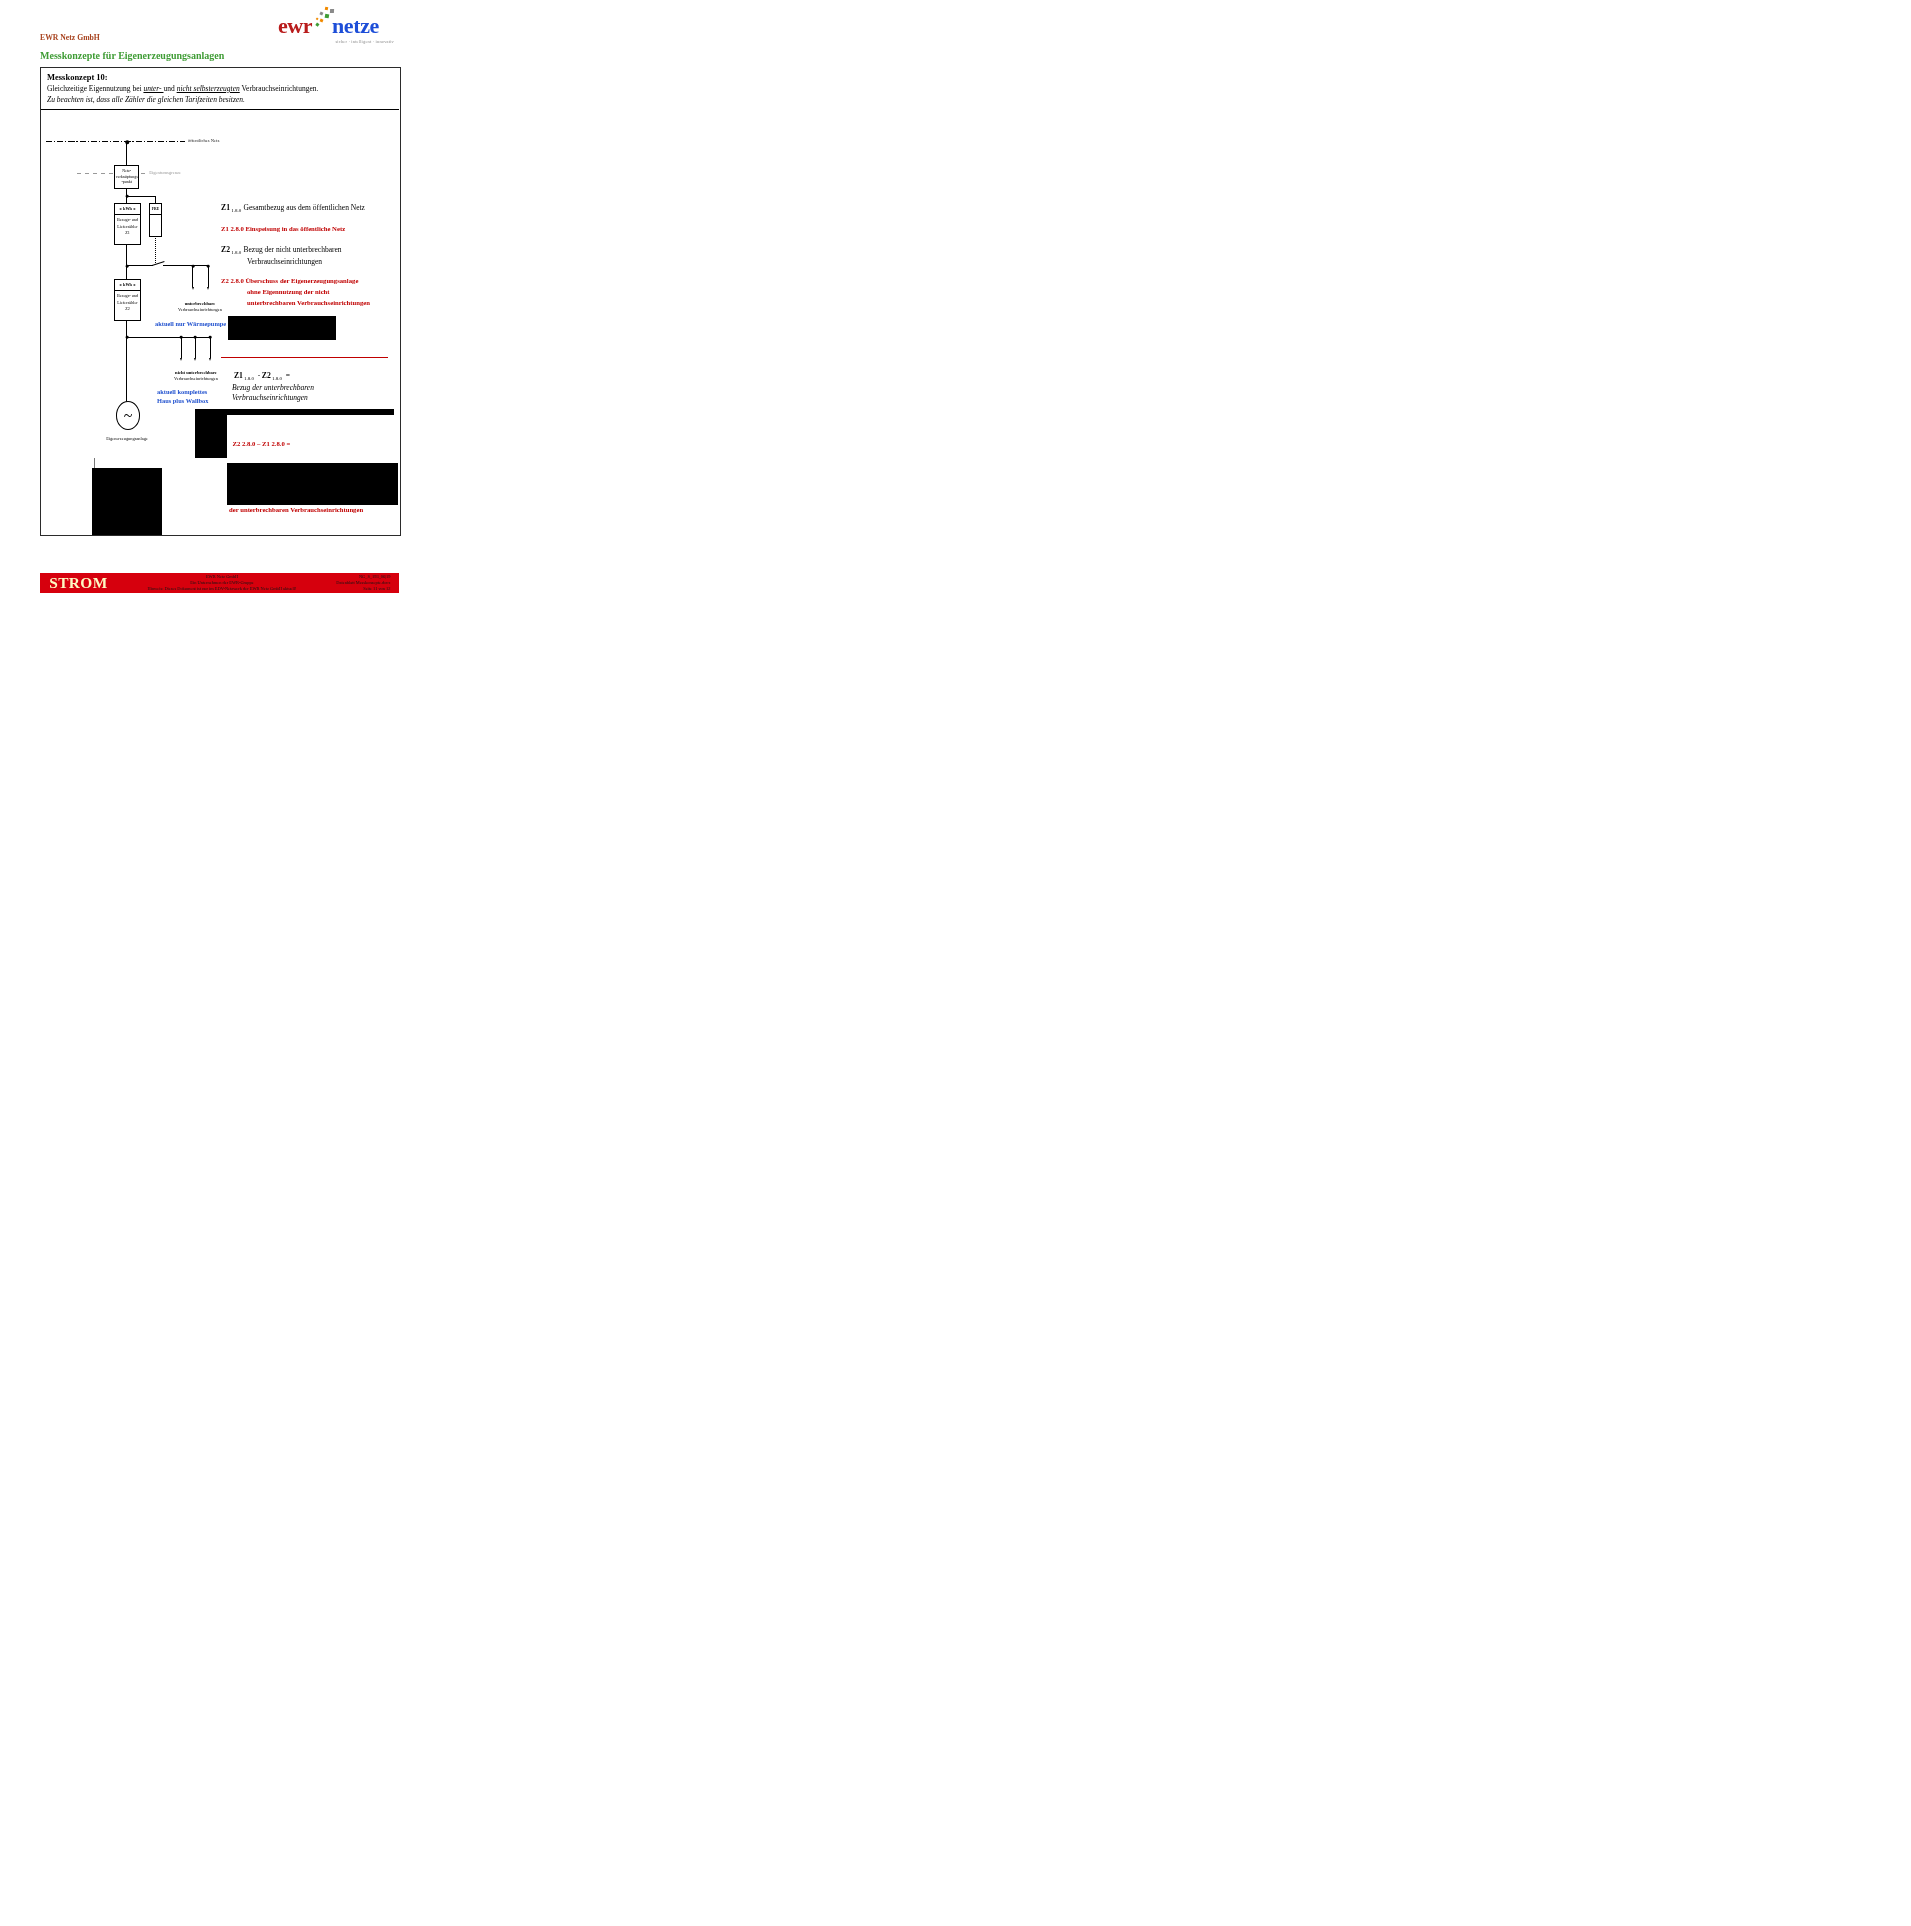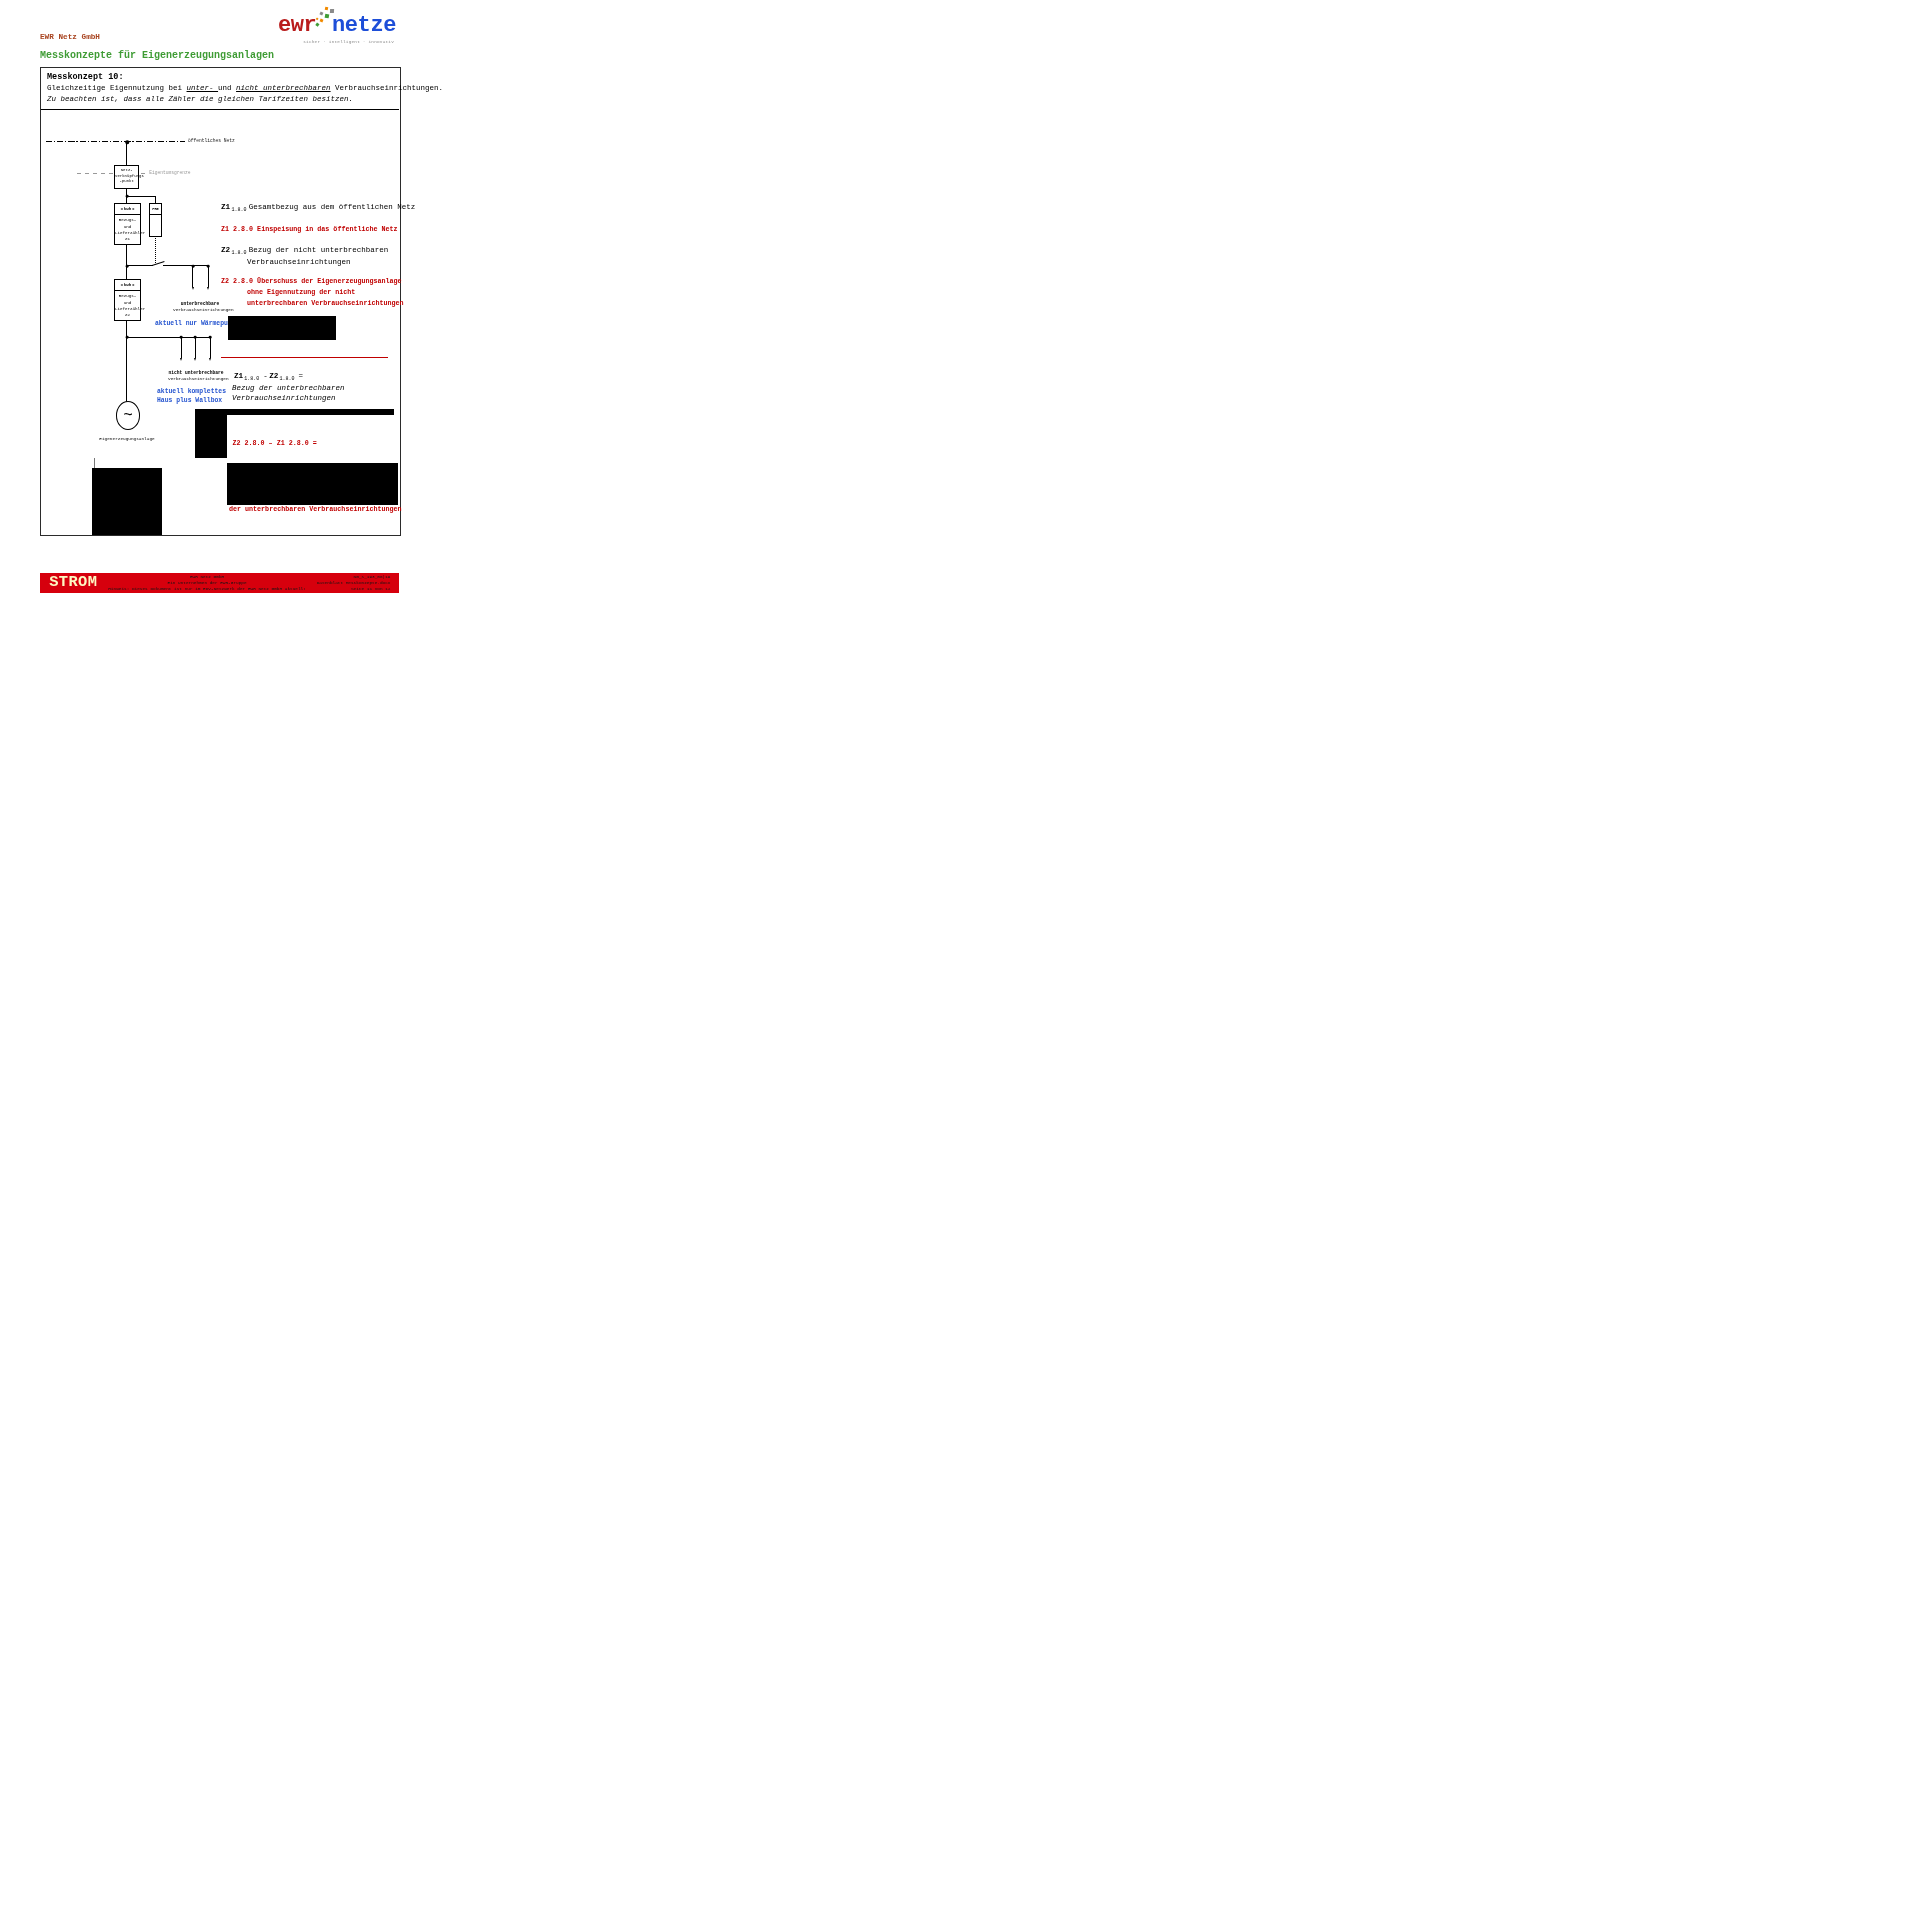--- a/index.html
+++ b/index.html
@@ -1,18 +1,18 @@
 <!DOCTYPE html>
 <html style="font-size:6.2px"><head>
 <meta charset="utf-8">
 <title>Messkonzept 10</title>
 <style>
   html,body{margin:0;padding:0;background:#ffffff;}
   .page{position:relative;width:425px;height:601px;background:#fff;overflow:hidden;
-        font-family:Liberation Mono, monospace;color:#000;padding-left:44px;}
+        font-family:Liberation Serif, serif;color:#000;padding-left:44px;}
   .abs{position:absolute;}
 
   
   .company{left:40px;top:33px;font-size:7.7px;font-weight:700;color:#a8431f;}
   .subtitle{left:40px;top:50px;font-size:10px;font-weight:700;color:#3f9c35;}
 
   
   .logo{left:278px;top:7px;width:116px;height:37px;}
   .logo-word{position:absolute;top:7.7px;font-size:22px;font-weight:700;line-height:1;letter-spacing:-0.4px;}
   .logo-ewr{left:0;color:#b91c1c;}
@@ -86,21 +86,21 @@
       <div class="sq" style="left:0.8px;top:12px;width:2.3px;height:2.3px;background:#f18a00;transform:rotate(40deg);"></div>
       <div class="sq" style="left:5px;top:6.5px;width:2.7px;height:2.7px;background:#8a8a8a;transform:rotate(25deg);"></div>
       <div class="sq" style="left:10px;top:1.5px;width:3.1px;height:3.1px;background:#f18a00;transform:rotate(12deg);"></div>
     </div>
     <div class="logo-word logo-netze">netze</div>
     <div class="logo-tagline">sicher · intelligent · innovativ</div>
   </div>
 
   <div class="abs frame"></div>
   <div class="abs heading">Messkonzept 10:</div>
-  <div class="abs descline"><span>Gleichzeitige Eigennutzung bei </span><span class="em-u">unter- </span><span>und </span><span class="em-u">nicht unterbrechbaren</span><span> Verbrauchseinrichtungen.</span></div>
+  <div class="abs descline"><span>Gleichzeitige Eigennutzung bei </span><span class="em-u">unter- </span><span>und </span><span class="em-u">nicht selbsterzeugten</span><span> Verbrauchseinrichtungen.</span></div>
   <div class="abs noteline">Zu beachten ist, dass alle Zähler die gleichen Tarifzeiten besitzen.</div>
   <div class="abs rule"></div>
 
   <div class="abs dashdot" style="left:46px;top:141px;width:139px;"></div>
   <div class="abs dot" style="left:127px;top:142px;"></div>
   <div class="abs smalllabel" style="left:188px;top:138px;">öffentliches Netz</div>
 
   <div class="abs vline" style="left:126px;top:141px;height:261px;"></div>
 
   <div class="abs dashdot-gray" style="left:77px;top:173px;width:103px;"></div>

